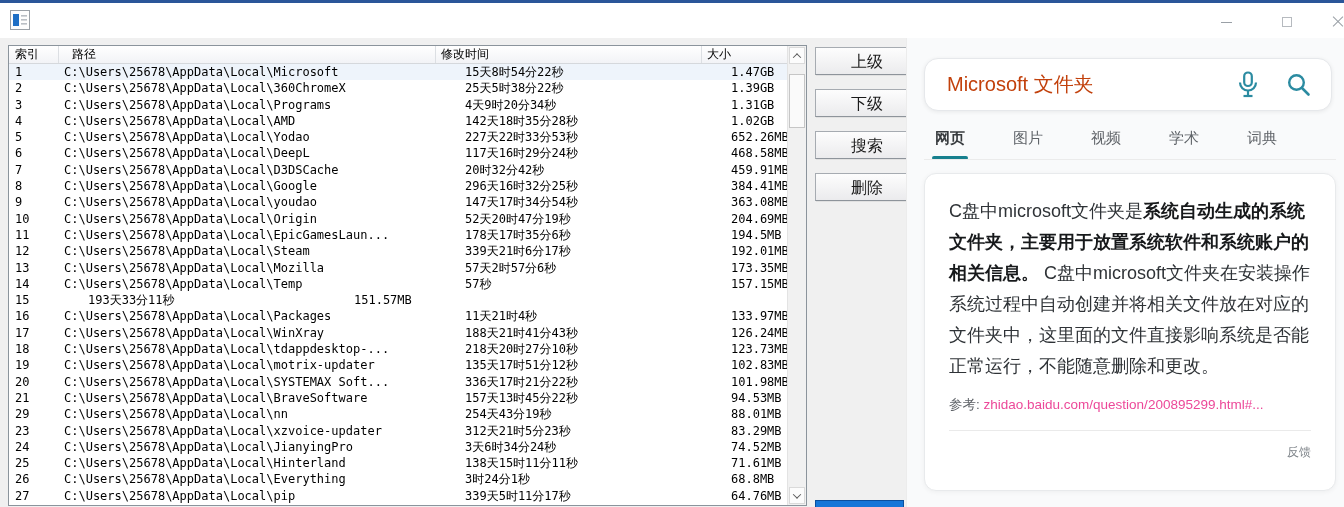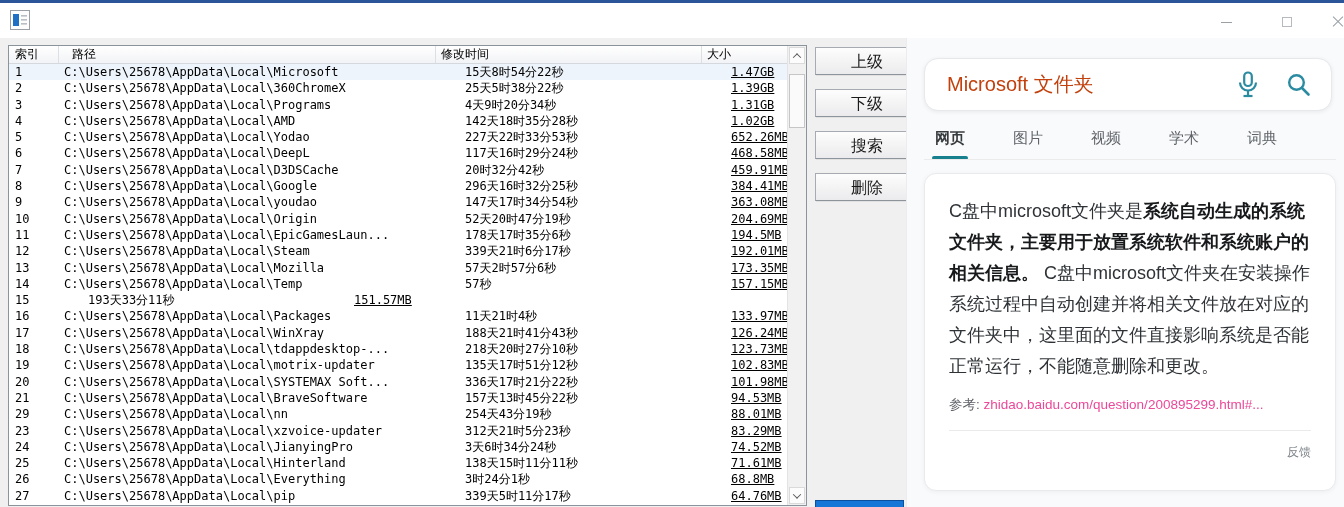--- a/index.html
+++ b/index.html
@@ -26,21 +26,21 @@
   .listview { position:absolute; left:8px; top:7px; width:799px; height:461px; background:#ffffff; border:1px solid #8b949c;padding-left:20px; }
   .lv-header { position:absolute; left:0; top:0; right:19px; height:18px; display:flex; background:linear-gradient(180deg,#ffffff,#f2f3f6); border-bottom:1px solid #d5d8dc; }
   .lv-h { border-right:1px solid #dcdfe3; font-size:12px; line-height:17px; color:#000; padding-left:6px;
           font-family:"DejaVu Sans Mono","Liberation Mono",monospace; white-space:nowrap; overflow:hidden; }
   .w-idx { width:50px; } .w-path { width:377px; padding-left:13px; } .w-time { width:266px; padding-left:5px; } .w-size { flex:1; padding-left:5px; border-right:none; }
   .lv-body { position:absolute; left:0; top:18px; right:19px; bottom:0; overflow:hidden; }
   .lv-row { display:flex; height:16.3px; font-size:12px; line-height:16px; color:#000;
             font-family:"DejaVu Sans Mono","Liberation Mono",monospace; white-space:nowrap; }
   .lv-row.selected { background:#eef4fb; }
   .c { overflow:hidden; white-space:nowrap; }
-  .c-idx { width:50px; padding-left:6px; } .c-path { width:377px; padding-left:5px; } .c-time { width:266px; padding-left:5px;margin-left:24px; } .c-size { flex:1; padding-left:5px;text-decoration:underline; }
+  .c-idx { width:50px; padding-left:6px; } .c-path { width:377px; padding-left:5px; } .c-time { width:266px; padding-left:5px;margin-left:24px; } .c-size { flex:1; padding-left:5px; }
 
   
   .vscroll { position:absolute; top:0; right:0; bottom:0; width:19px; background:#f1f1f1; border-left:1px solid #e3e3e3; }
   .sb-btn { position:absolute; left:1px; right:1px; height:17px; background:#fcfcfc; border:1px solid #dadada; display:flex; align-items:center; justify-content:center; }
   .sb-btn.up { top:1px; } .sb-btn.down { bottom:1px; }
   .chev { width:6px; height:6px; border-top:1.6px solid #5a5a5a; border-right:1.6px solid #5a5a5a; display:block; }
   .chev.up { transform:rotate(-45deg) translate(-1px,1px); }
   .chev.down { transform:rotate(135deg) translate(-1px,1px); }
   .sb-thumb { position:absolute; left:1px; right:1px; top:28px; height:54px; background:#fafafa; border:1px solid #c6c6c6; }
 

